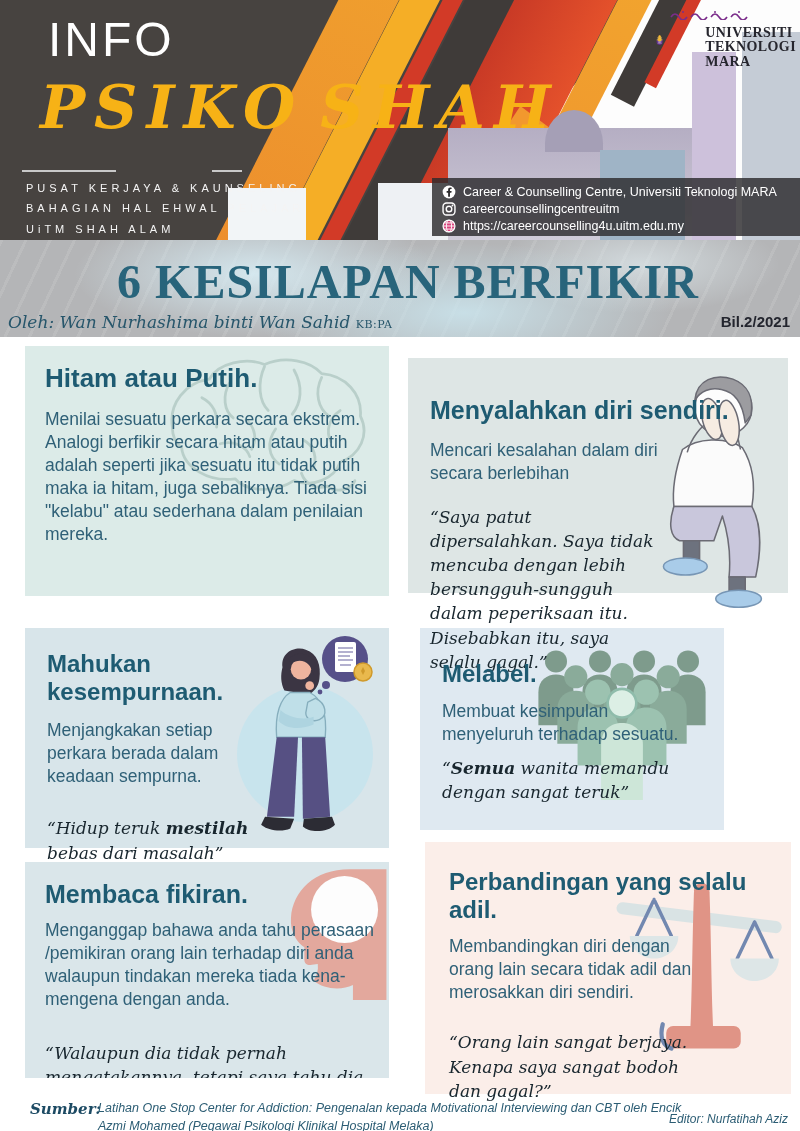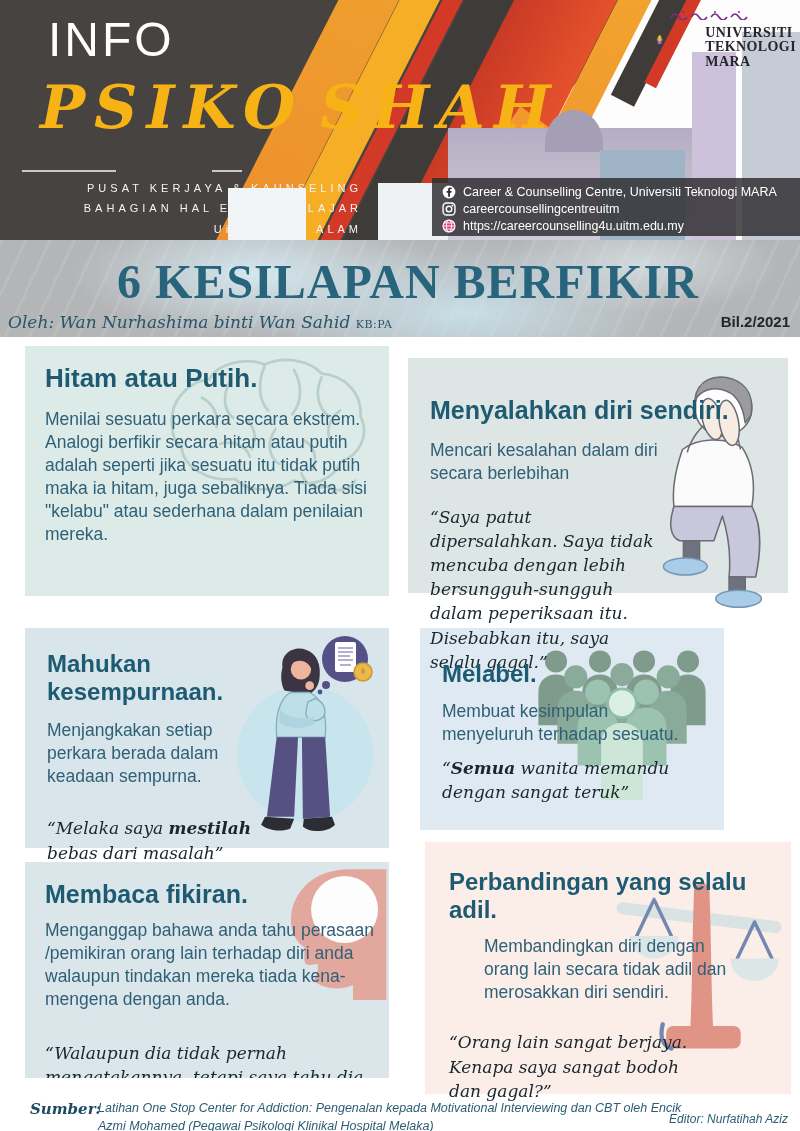--- a/index.html
+++ b/index.html
@@ -36,21 +36,21 @@
 
   .info-word{position:absolute;left:48px;top:12px;color:#ffffff;font-size:48px;font-weight:500;
        letter-spacing:3px;z-index:6;}
   .psiko-word{position:absolute;left:40px;top:72px;color:#f7b216;z-index:6;
        font-family:"DejaVu Serif",serif;font-style:italic;font-weight:bold;font-size:60px;letter-spacing:9px;
        white-space:nowrap;}
   .psiko-word .w2{margin-left:16px;}
   .dash{position:absolute;top:170px;height:2px;background:#c9c9c9;z-index:6;}
   .dash1{left:22px;width:94px;} .dash2{left:212px;width:30px;}
   .org{position:absolute;left:26px;top:178px;width:336px;z-index:6;color:#f4f4f4;
-       font-size:11px;letter-spacing:4px;line-height:1.85;text-align:right;}
+       font-size:11px;letter-spacing:4px;line-height:1.85;text-align:left;}
 
   .social{position:absolute;left:432px;top:178px;width:368px;height:58px;z-index:8;
        background:rgba(44,43,45,.82);padding:5px 0 0 10px;box-sizing:border-box;}
   .srow{display:flex;align-items:center;gap:7px;height:17px;color:#ffffff;font-size:12.5px;}
   .sicon{width:14px;height:14px;flex:0 0 14px;}
 
   .logo{position:absolute;left:656px;top:8px;width:140px;z-index:9;display:flex;gap:6px;align-items:flex-start;}
   .logo-txt{font-family:"Liberation Serif",serif;font-weight:bold;color:#26262e;font-size:14px;
        line-height:1.02;letter-spacing:.4px;margin-left:36px;}
   .jawi{height:10px;margin-bottom:2px;}
@@ -90,21 +90,21 @@
   .c4{left:420px;top:628px;width:304px;height:202px;background:#dfe9f1;padding:32px 0 0 22px;}
   .c4 h2{font-size:24px;}
   .c4 .body{width:245px;margin-top:12px;}
   .c4 .quote{margin-top:10px;width:250px;}
   .c5{left:25px;top:862px;width:364px;height:216px;background:#dae6ea;padding:18px 0 0 20px;overflow:hidden;}
   .c5 h2{font-size:25px;}
   .c5 .body{width:340px;margin-top:10px;}
   .c5 .quote{margin-top:30px;width:335px;}
   .c6{left:425px;top:842px;width:366px;height:252px;background:#fbeee9;padding:26px 0 0 24px;}
   .c6 h2{font-size:24px;width:335px;}
-  .c6 .body{width:256px;margin-top:12px;margin-left:35px;}
+  .c6 .body{width:256px;margin-top:12px;}
   .c6 .quote{margin-top:26px;width:262px;}
 
   .circle-bg{position:absolute;right:16px;top:58px;width:136px;height:136px;border-radius:50%;
        background:#c8e4ed;z-index:0;}
 
   
   .src-label{position:absolute;left:30px;top:1100px;font-family:"DejaVu Serif",serif;font-style:italic;
        font-weight:bold;font-size:15px;color:#1c4a63;}
   .src-text{position:absolute;left:98px;top:1099px;width:600px;font-style:italic;font-size:12.5px;
        line-height:1.45;color:#2c5d74;}
@@ -267,21 +267,21 @@
       <path d="M72,58 C83,63 85,76 76,80 C69,83 62,79 62,73 L64,62 Z" fill="#bfdfe8" stroke="#86aebd" stroke-width="1.4"></path>
       <circle cx="66" cy="45" r="4.5" fill="#efb49e"></circle>
       <path d="M36,70 C44,78 60,81 70,77 L70,85 C56,91 40,89 34,81 Z" fill="#aed4e0"></path>
       <path d="M32,98 L54,98 L50,180 L22,180 Z" fill="#565083"></path>
       <path d="M58,98 L82,98 L87,180 L59,182 Z" fill="#565083"></path>
       <path d="M20,180 L50,182 L46,192 C37,196 23,194 16,188 Z" fill="#2c2c34"></path>
       <path d="M60,182 L89,180 L92,188 C85,196 66,197 59,190 Z" fill="#2c2c34"></path>
     </svg>
     <h2>Mahukan kesempurnaan.</h2>
     <p class="body">Menjangkakan setiap perkara berada dalam keadaan sempurna.</p>
-    <p class="quote"><span>“Melaka saya </span><strong>mestilah</strong><span> bebas dari masalah”</span></p>
+    <p class="quote"><span>“Hidup teruk </span><strong>mestilah</strong><span> bebas dari masalah”</span></p>
   </div>
 
   <div class="card c4">
     <svg class="ill" style="right:14px;top:18px;" width="176" height="165" viewBox="0 0 160 150">
       <defs>
         <g id="prs">
           <circle cx="0" cy="0" r="10"></circle>
           <path d="M-16,58 L-16,28 C-16,17 -8,12 0,12 C8,12 16,17 16,28 L16,58 Z"></path>
         </g>
       </defs>

